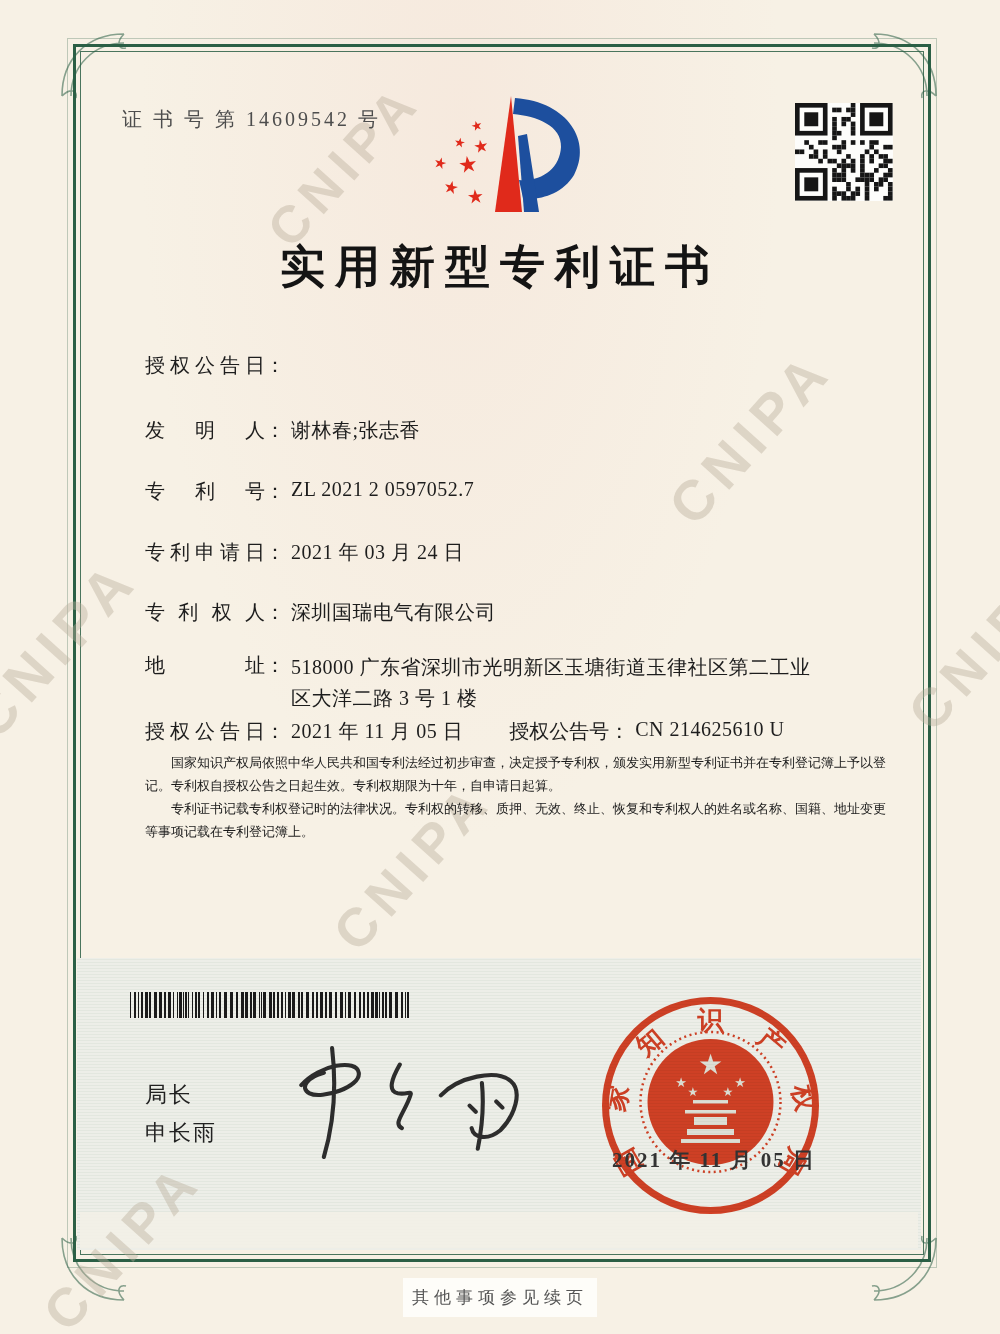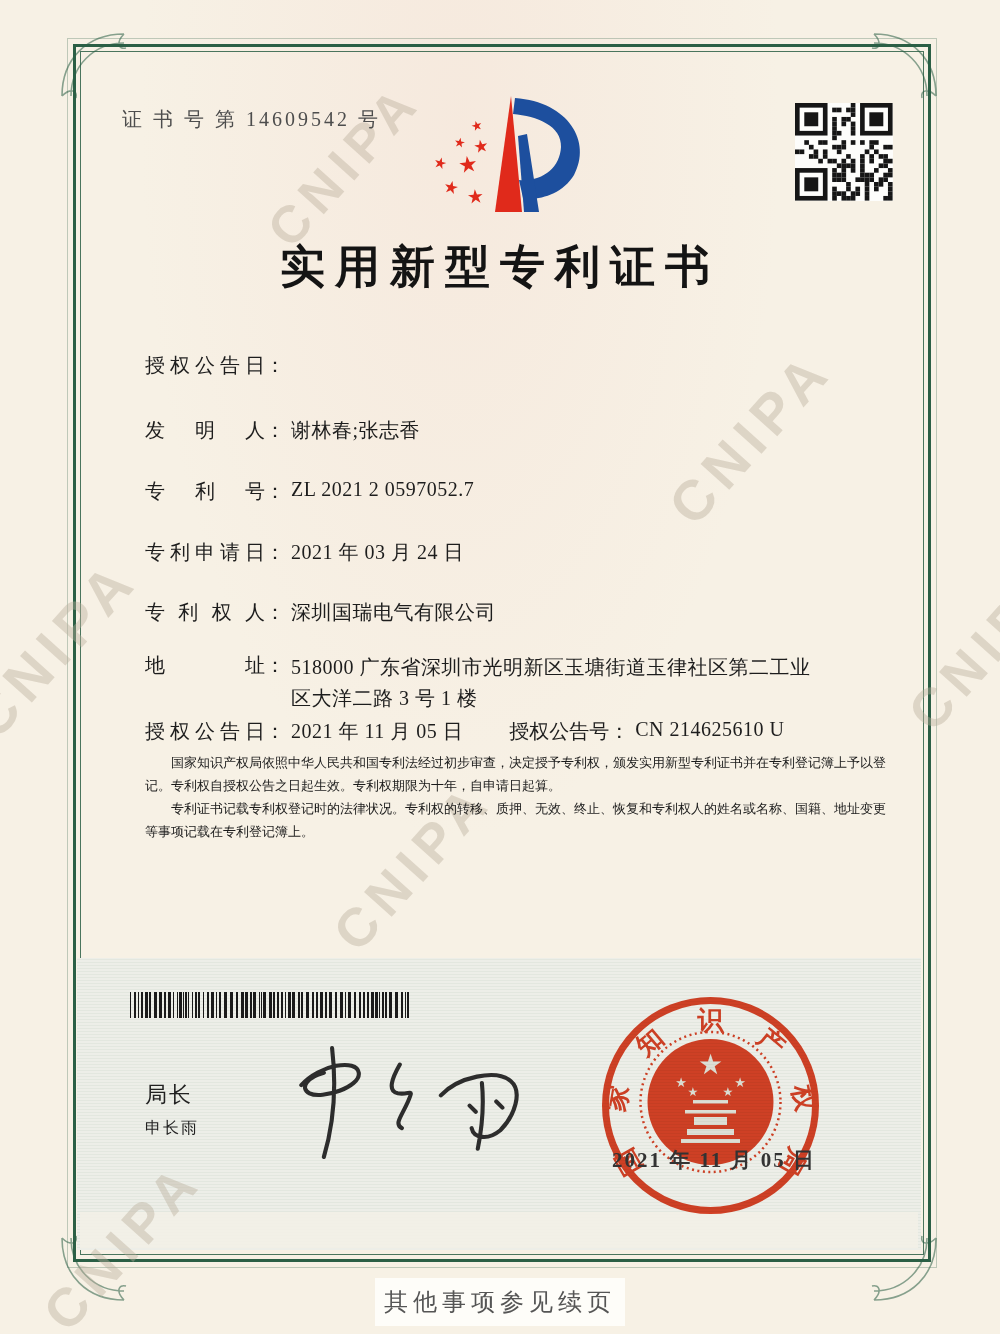--- a/index.html
+++ b/index.html
@@ -40,32 +40,32 @@
   .r-name{top:352px;} .r-inventor{top:417px;} .r-patno{top:478px;}
   .r-filing{top:539px;} .r-patentee{top:599px;} .r-addr{top:652px;} .r-grant{top:718px;}
   .addr-val{max-width:520px;line-height:1.55;}
   .pair2{display:flex;margin-left:46px;}
   .pair2 .lbl2{flex:none;text-align:center;}
   .paras{position:absolute;left:145px;top:752px;width:742px;font-size:13px;line-height:1.76;color:#1b1b1b;}
   .paras p{margin:0;text-indent:2em;}
   .barcode{position:absolute;left:130px;top:992px;height:26px;display:flex;align-items:stretch;}
   .barcode div{height:26px;}
   .comm-title{position:absolute;left:145px;top:1080px;font-size:22px;color:#222;letter-spacing:2px;}
-  .comm-name{position:absolute;left:145px;top:1118px;font-size:16px;color:#222;letter-spacing:2px;}
+  .comm-name{position:absolute;left:145px;top:1118px;font-size:22px;color:#222;letter-spacing:2px;}
   .sig{position:absolute;left:262px;top:1042px;width:290px;height:118px;}
   .sig path{stroke:#1c1c1c;stroke-width:4;fill:none;stroke-linecap:round;opacity:.92;}
   .seal{position:absolute;left:592px;top:988px;width:237px;height:237px;mix-blend-mode:multiply;opacity:.95;}
   .seal-char{fill:var(--seal-red);font-size:26px;font-weight:bold;text-anchor:middle;
     font-family:"Liberation Serif",serif;}
   .seal-date{position:absolute;left:612px;top:1146px;font-size:21px;font-weight:600;
     letter-spacing:2px;color:#333;z-index:5;}
   .page-num{position:absolute;left:0;right:0;top:1222px;text-align:center;font-size:17px;
     color:#3c3c3c;letter-spacing:3px;}
   .cont-note{position:absolute;left:50%;transform:translateX(-50%);top:1278px;background:#fefdf9;
-    padding:8px 9px;font-size:24px;color:#555;letter-spacing:5px;}
+    padding:8px 9px;font-size:17px;color:#555;letter-spacing:5px;}
 </style>
 </head>
 <body>
 
 <div class="page">
 
   <div class="frame"></div>
 
   <svg class="corner tl" viewBox="0 0 74 74">
     <path d="M6,68 C6,31 31,6 68,6 M15,68 C15,38 38,15 68,15 M6,68 C14,60 22,62 20,70 M68,6 C60,14 62,22 70,20"></path>

